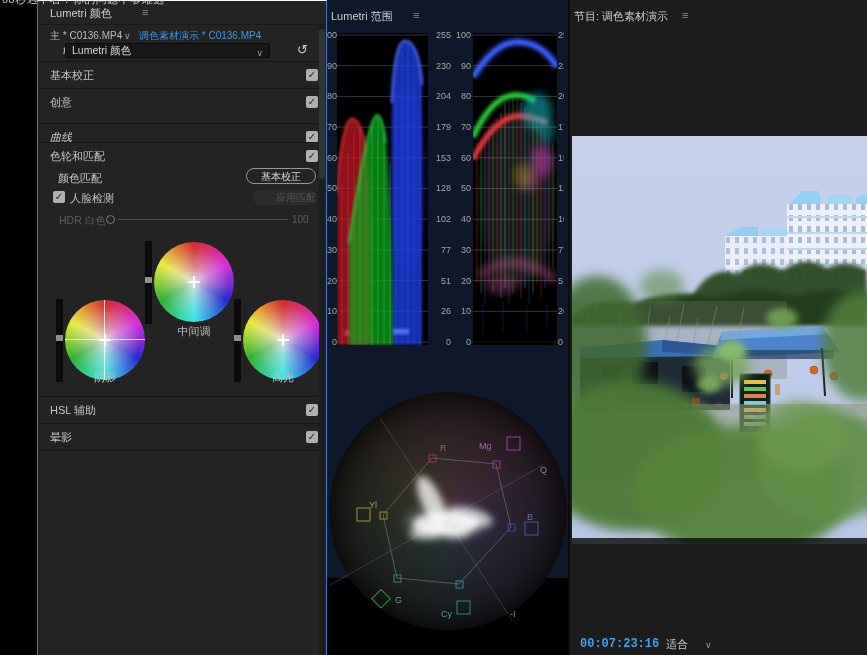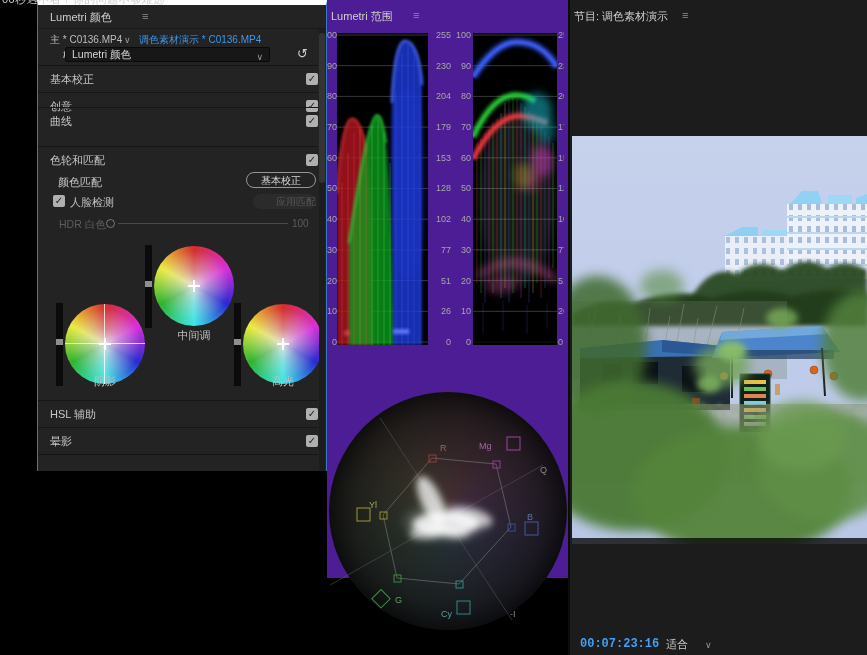--- a/index.html
+++ b/index.html
@@ -1,21 +1,21 @@
 <!DOCTYPE html>
 <html><head>
 <meta charset="utf-8">
 <style>
   html,body{margin:0;padding:0;background:#000;}
   #root{position:relative;width:867px;height:655px;overflow:hidden;background:#000;
         font-family:"Liberation Sans","DejaVu Sans",sans-serif;color:#c3c3c3;}
   .abs{position:absolute;}
   
-  #lumetri{left:37px;top:0;width:290px;height:471px;box-sizing:border-box;background:#232323;
-           border-left:1px solid #3878c7;border-right:1px solid #3878c7;border-top:5px solid #ffffff;}
+  #lumetri{left:37px;top:0;width:290px;height:655px;box-sizing:border-box;background:#232323;
+           border-left:1px solid #3878c7;border-right:1px solid #3878c7;border-top:1px solid #ffffff;}
   .paneltab{font-size:11px;color:#cfcfcf;}
   .menu-ic{color:#8f8f8f;font-size:11px;}
   .hdr-sep{left:0;right:0;top:23px;height:1px;background:#191919;}
   .cliprow{font-size:10px;color:#bdbdbd;white-space:nowrap;}
   .blue{color:#3f97e8;}
   .fxsel{box-sizing:border-box;background:#171717;border:1px solid #090909;border-radius:2px;
          font-size:10.5px;color:#d6d6d6;line-height:13px;padding:0 6px;}
   .chev{color:#9a9a9a;font-size:9px;}
   .reset{color:#c9c9c9;font-size:13px;line-height:14px;}
   .secrow{left:0;right:8px;height:27px;border-top:1px solid #161616;}
@@ -38,21 +38,21 @@
     filter:saturate(.85) brightness(.93);}
   .wlabel{font-size:11px;color:#bfbfbf;text-align:center;}
   .crossline{background:rgba(255,255,255,.75);}
   .pluscross{width:12px;height:12px;}
   .pluscross::before,.pluscross::after{content:"";position:absolute;background:#fff;}
   .pluscross::before{left:5px;top:0;width:2px;height:12px;}
   .pluscross::after{left:0;top:5px;width:12px;height:2px;}
   .sbar{width:6px;background:#1d1d1d;}
   .sthumb{width:6px;background:#343434;border-radius:3px;}
   
-  #scopes{left:327px;top:0;width:241px;height:578px;background:#4c1d95;}
+  #scopes{left:327px;top:0;width:241px;height:578px;background:#0f172a;}
   .scopebox{background:#000;}
   .scaleCol{display:flex;flex-direction:column;justify-content:space-between;height:317px;top:30px;}
   .tick{font-size:9px;line-height:10px;color:#a6a6a6;}
   .clipwrap{overflow:hidden;height:322px;top:30px;}
   .vscircle{width:238px;height:238px;border-radius:50%;
     background:
       radial-gradient(circle at 50% 48%, rgba(66,60,64,.35) 0%, rgba(26,24,26,.75) 55%, rgba(14,13,14,.98) 100%),
       conic-gradient(from 20deg, rgba(170,70,90,.32), rgba(160,70,170,.30) 14%, rgba(70,80,180,.32) 30%,
         rgba(45,145,145,.28) 47%, rgba(70,145,70,.30) 63%, rgba(160,145,55,.28) 80%, rgba(170,70,90,.32) 100%),
       #191719;
@@ -92,21 +92,21 @@
     <div class="abs reset" style="left:259px;top:42px;">↺</div>
 
     <div class="abs secrow" style="top:60px;">
       <div class="seclabel">基本校正</div>
       <div class="abs cb" style="left:268px;top:7px;"><span>✓</span></div>
     </div>
     <div class="abs secrow" style="top:87px;">
       <div class="seclabel">创意</div>
       <div class="abs cb" style="left:268px;top:7px;"><span>✓</span></div>
     </div>
-    <div class="abs secrow" style="top:102px;">
+    <div class="abs secrow" style="top:122px;font-style:italic;">
       <div class="seclabel">曲线</div>
       <div class="abs cb" style="left:268px;top:7px;"><span>✓</span></div>
     </div>
     <div class="abs secrow" style="top:141px;">
       <div class="seclabel">色轮和匹配</div>
       <div class="abs cb" style="left:268px;top:7px;"><span>✓</span></div>
     </div>
 
     <div class="abs" style="left:20px;top:170px;font-size:11px;color:#c6c6c6;">颜色匹配</div>
     <div class="abs pill" style="left:208px;top:167px;width:70px;height:16px;line-height:15px;">基本校正</div>

